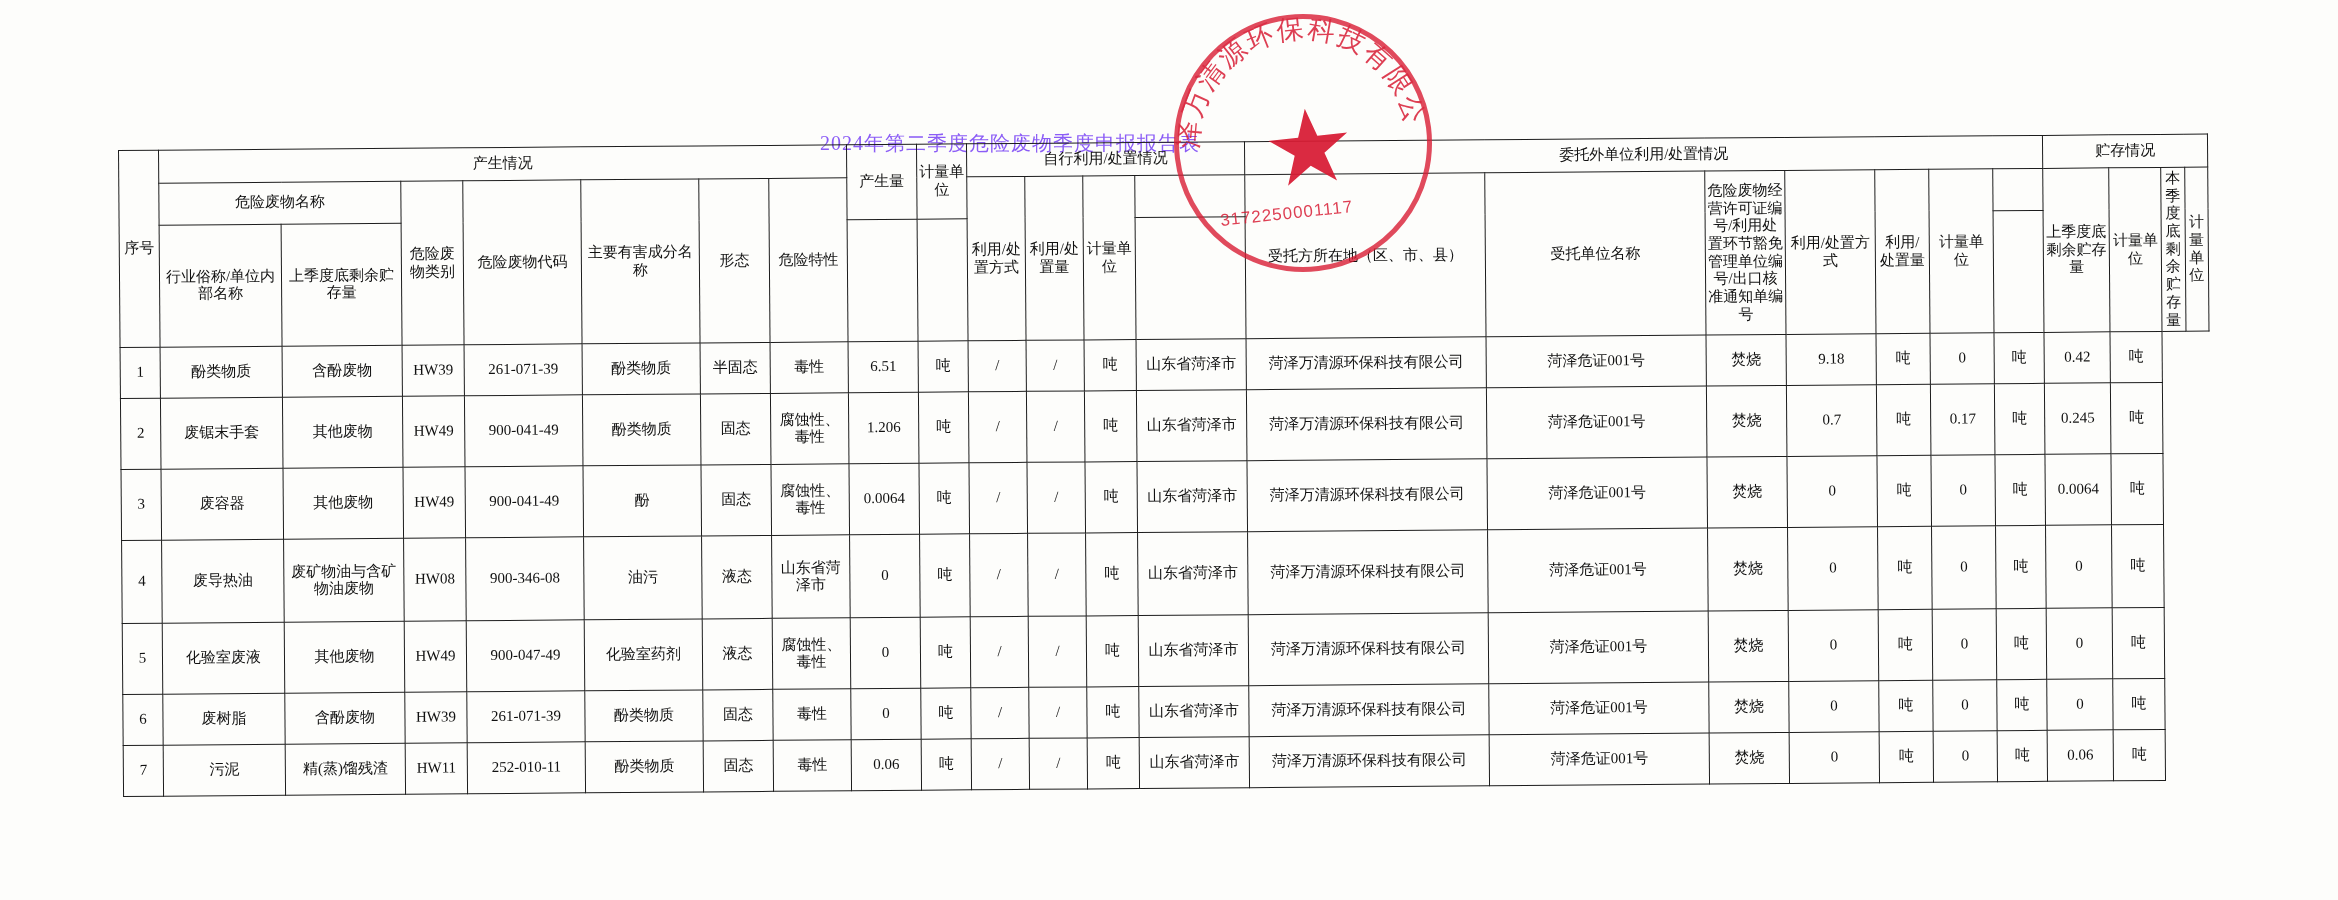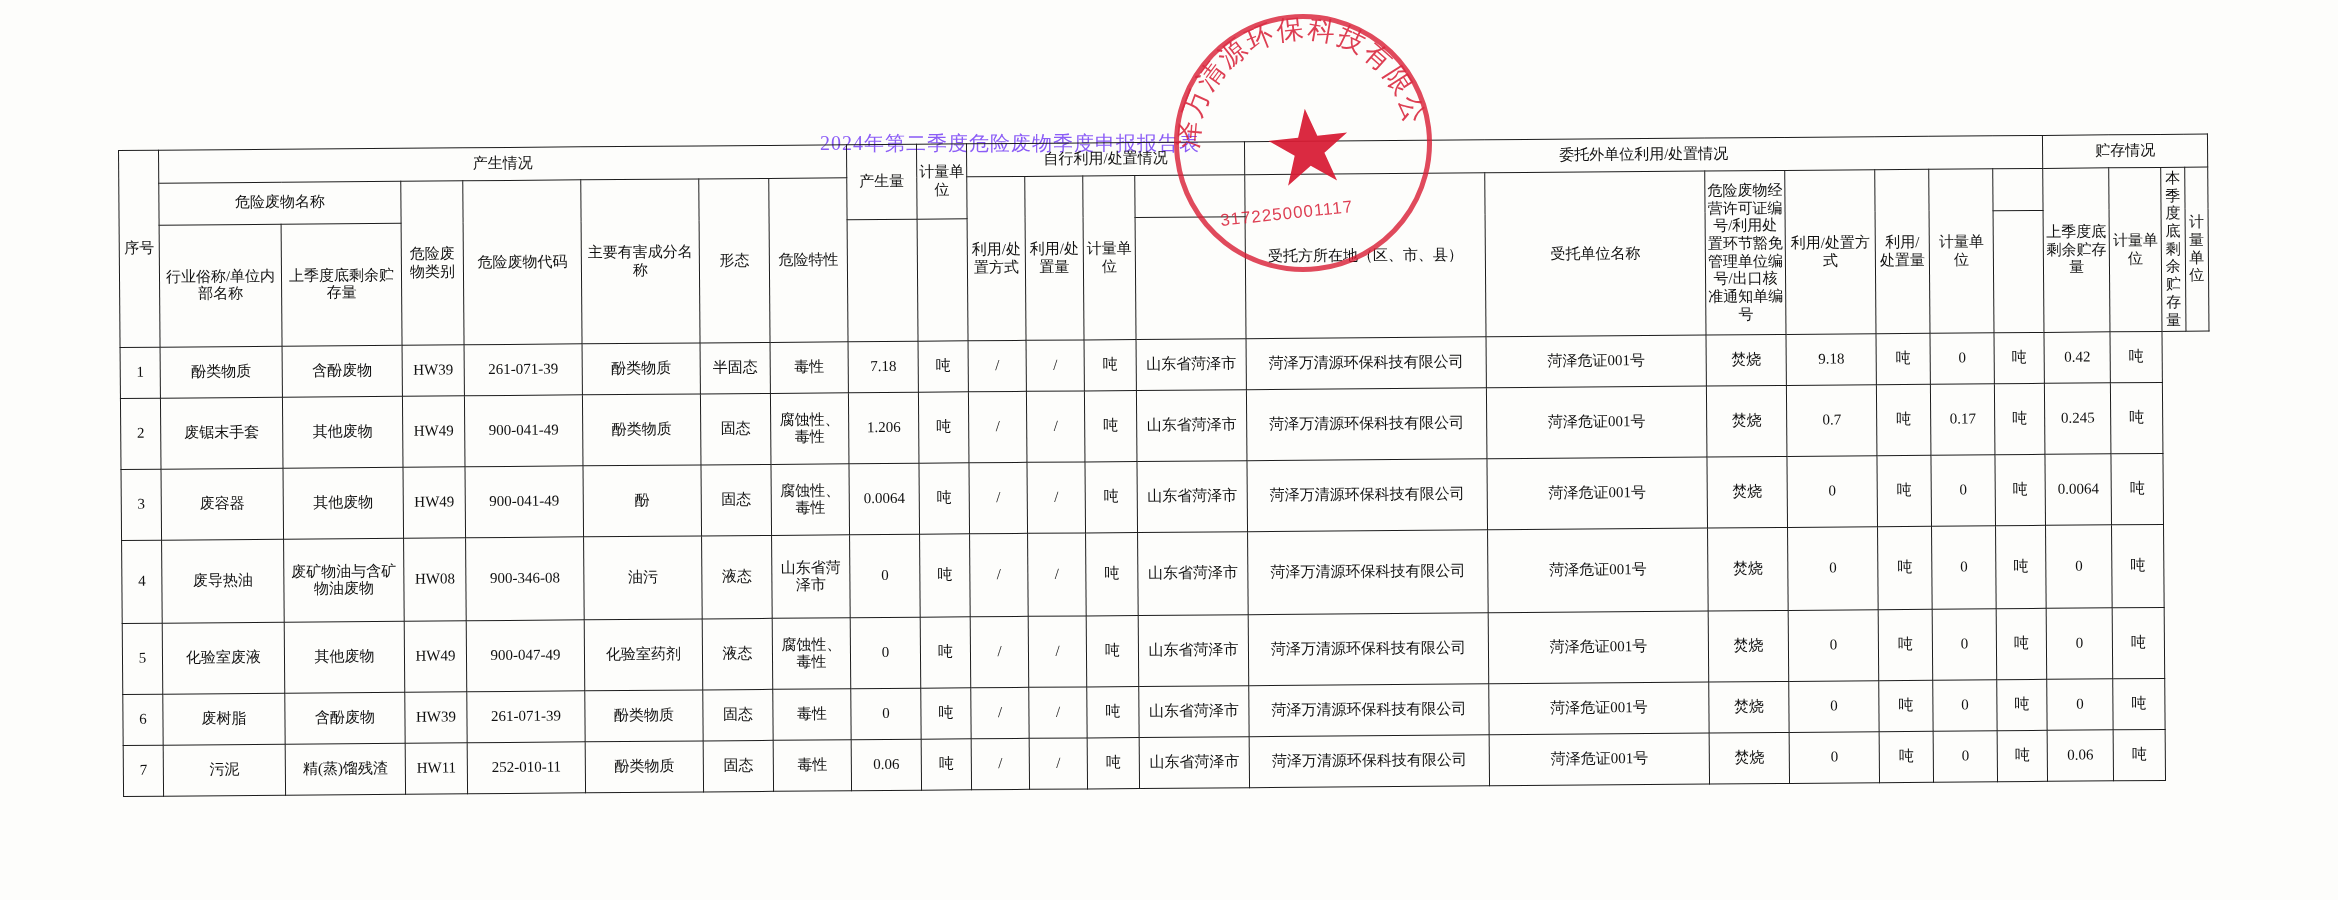--- a/index.html
+++ b/index.html
@@ -223,21 +223,21 @@
       <tbody>
         <tr class="row r1">
           <td>1</td>
           <td>酚类物质</td>
           <td>含酚废物</td>
           <td>HW39</td>
           <td>261-071-39</td>
           <td>酚类物质</td>
           <td>半固态</td>
           <td>毒性</td>
-          <td>7.18</td>
+          <td>6.51</td>
           <td>吨</td>
           <td>/</td>
           <td>/</td>
           <td>吨</td>
           <td>山东省菏泽市</td>
           <td>菏泽万清源环保科技有限公司</td>
           <td>菏泽危证001号</td>
           <td>焚烧</td>
           <td>9.18</td>
           <td>吨</td>

